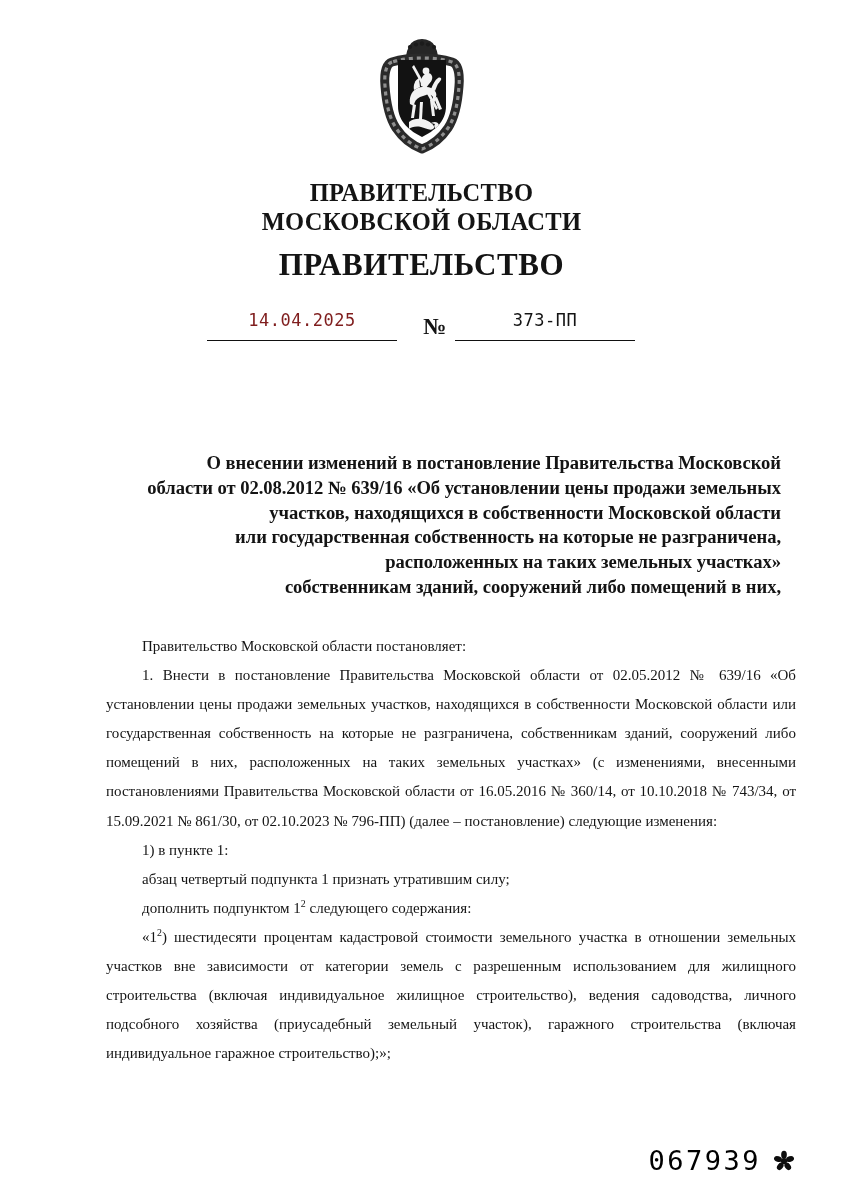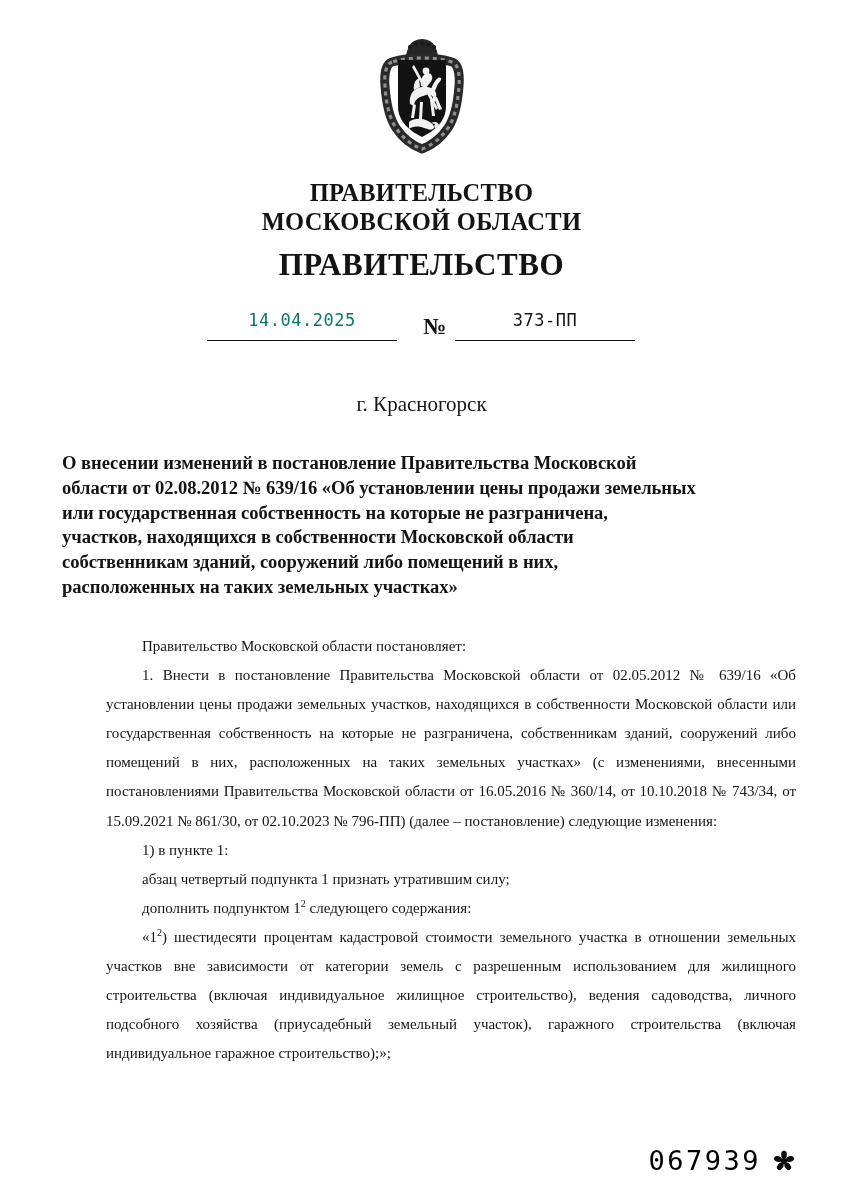--- a/index.html
+++ b/index.html
@@ -69,21 +69,21 @@
   }
   .reg-date {
     position: absolute;
     left: 207px;
     width: 190px;
     top: 0;
     text-align: center;
     font-family: "DejaVu Sans Mono", "Liberation Mono", monospace;
     font-size: 17px;
     letter-spacing: 0.5px;
-    color: #0f766e;
+    color: #7f1d1d;
   }
   .reg-rule-left {
     position: absolute;
     left: 207px;
     width: 190px;
     top: 30px;
     border-bottom: 1.6px solid #111;
   }
   .reg-no-sign {
     position: absolute;
@@ -120,21 +120,21 @@
     text-align: center;
     font-size: 21px;
   }
 
   
   .doc-title {
     position: absolute;
     left: 62px;
     width: 719px;
     top: 447px;
-    text-align: left;
+    text-align: right;
     font-weight: bold;
     font-size: 18.6px;
     line-height: 1.335;
     letter-spacing: -0.05px;
   }
   .doc-title div { display: block; white-space: nowrap; }
 
   
   .body-text {
     position: absolute;
@@ -251,29 +251,28 @@
   <div class="doc-kind">ПРАВИТЕЛЬСТВО</div>
 
   <div class="reg-line">
     <div class="reg-date">14.04.2025</div>
     <div class="reg-rule-left"></div>
     <div class="reg-no-sign">№</div>
     <div class="reg-number">373-ПП</div>
     <div class="reg-rule-right"></div>
   </div>
 
-  <div class="city">г. Красногорск</div>
 
   <div class="doc-title">
     <div>О внесении изменений в постановление Правительства Московской</div>
     <div>области от 02.08.2012 № 639/16 «Об установлении цены продажи земельных</div>
+    <div>участков, находящихся в собственности Московской области</div>
     <div>или государственная собственность на которые не разграничена,</div>
-    <div>участков, находящихся в собственности Московской области</div>
+    <div>расположенных на таких земельных участках»</div>
     <div>собственникам зданий, сооружений либо помещений в них,</div>
-    <div>расположенных на таких земельных участках»</div>
   </div>
 
   <div class="body-text">
 
     <p class="para indent">Правительство Московской области постановляет:</p>
 
     <p class="para indent justified">1.  Внести в постановление Правительства Московской области от 02.05.2012 № 639/16 «Об установлении цены продажи земельных участков, находящихся в собственности Московской области или государственная собственность на которые не разграничена, собственникам зданий, сооружений либо помещений в них, расположенных на таких земельных участках» (с изменениями, внесенными постановлениями Правительства Московской области от 16.05.2016 № 360/14, от 10.10.2018 № 743/34, от 15.09.2021 № 861/30, от 02.10.2023 № 796-ПП) (далее – постановление) следующие изменения:</p>
 
     <p class="para indent">1)  в пункте 1:</p>
 

